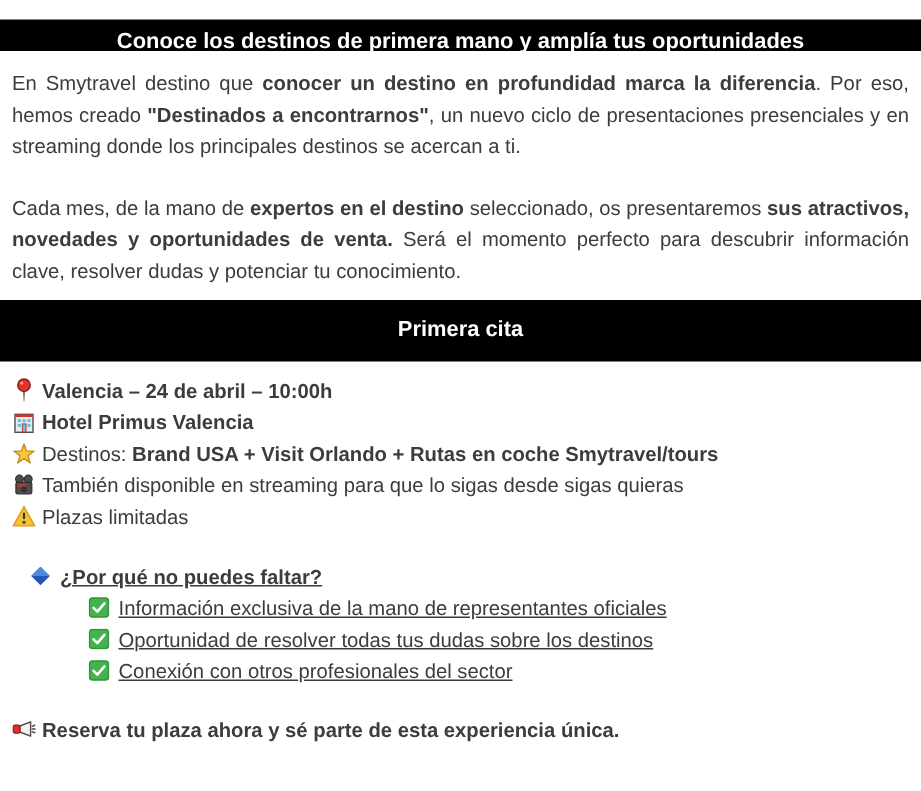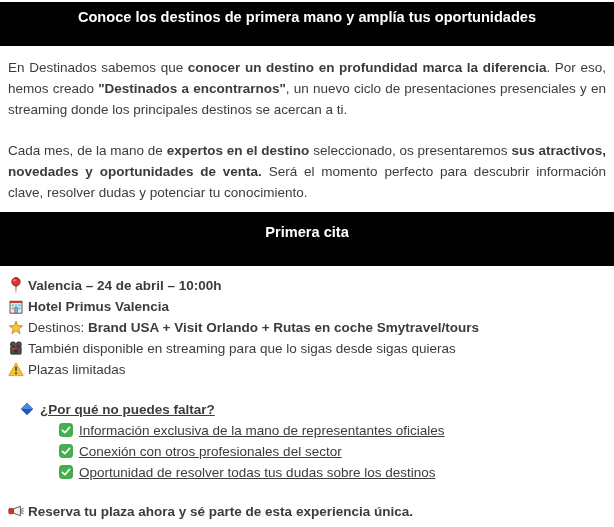--- a/index.html
+++ b/index.html
@@ -12,22 +12,22 @@
     color: #3c3c3c;
   }
   b { font-weight: 700; }
   .bar {
     background: #000000;
     color: #ffffff;
     font-weight: 700;
     text-align: center;
     font-size: 14.6px;
   }
-  .bar-top   { height: 44px; line-height: 31px; margin-top: 2px; }
-  .bar-event { height: 54px; line-height: 41px; margin-top: 9px; }
+  .bar-top   { height: 21px; line-height: 31px; margin-top: 13px; }
+  .bar-event { height: 41px; line-height: 41px; margin-top: 9px; }
   .para {
     margin: 11px 8px 0 8px;
     text-align: justify;
     line-height: 21px;
   }
   .para2 { margin-top: 20px; }
   .details { margin: 9px 8px 0 8px; }
   .detail-row { line-height: 21px; }
   .icon {
     display: inline-block;
@@ -46,21 +46,21 @@
     line-height: 21px;
   }
 </style>
 </head>
 <body>
 
 <div class="bar bar-top">
   <span>Conoce los destinos de primera mano y amplía tus oportunidades</span>
 </div>
 
-<div class="para"><span>En Destinados sabemos que </span><b>conocer un destino en profundidad marca la diferencia</b><span>. Por eso, hemos creado </span><b>"Destinados a encontrarnos"</b><span>, un nuevo ciclo de presentaciones presenciales y en streaming donde los principales destinos se acercan a ti.</span></div>
+<div class="para"><span>En Smytravel destino que </span><b>conocer un destino en profundidad marca la diferencia</b><span>. Por eso, hemos creado </span><b>"Destinados a encontrarnos"</b><span>, un nuevo ciclo de presentaciones presenciales y en streaming donde los principales destinos se acercan a ti.</span></div>
 <div class="para para2"><span>Cada mes, de la mano de </span><b>expertos en el destino</b><span> seleccionado, os presentaremos </span><b>sus atractivos, novedades y oportunidades de venta.</b><span> Será el momento perfecto para descubrir información clave, resolver dudas y potenciar tu conocimiento.</span></div>
 
 <div class="bar bar-event">
   <span>Primera cita</span>
 </div>
 
 <div class="details">
 
   <div class="detail-row">
     <span class="icon">
@@ -137,30 +137,30 @@
       </svg>
     </span><span>Información exclusiva de la mano de representantes oficiales</span>
   </div>
 
   <div class="check-row">
     <span class="icon icon-sm">
       <svg viewBox="0 0 15 15">
         <rect x="0.7" y="0.7" width="13.6" height="13.6" rx="2.2" fill="#44b24e" stroke="#2f9639" stroke-width="1"></rect>
         <path d="M3.6 7.8 L6.3 10.4 L11.4 4.6" stroke="#ffffff" stroke-width="1.8" fill="none" stroke-linecap="round" stroke-linejoin="round"></path>
       </svg>
-    </span><span>Conexión con otros profesionales del sector</span>
+    </span><span>Oportunidad de resolver todas tus dudas sobre los destinos</span>
   </div>
 
   <div class="check-row">
     <span class="icon icon-sm">
       <svg viewBox="0 0 15 15">
         <rect x="0.7" y="0.7" width="13.6" height="13.6" rx="2.2" fill="#44b24e" stroke="#2f9639" stroke-width="1"></rect>
         <path d="M3.6 7.8 L6.3 10.4 L11.4 4.6" stroke="#ffffff" stroke-width="1.8" fill="none" stroke-linecap="round" stroke-linejoin="round"></path>
       </svg>
-    </span><span>Oportunidad de resolver todas tus dudas sobre los destinos</span>
+    </span><span>Conexión con otros profesionales del sector</span>
   </div>
 
 </div>
 
 <div class="cta">
   <span class="icon">
     <svg viewBox="0 0 16 16">
       <path d="M5.2 6 L12.4 3.2 L12.4 12.8 L5.2 10 Z" fill="#f2f2f2" stroke="#4a4a4a" stroke-width="0.9" stroke-linejoin="round"></path>
       <rect x="0.8" y="5.4" width="4.6" height="5.4" rx="1.2" fill="#da2f27" stroke="#8e1b15" stroke-width="0.7"></rect>
       <path d="M13.4 6.2 L15.2 5.5 M13.4 8 L15.4 8 M13.4 9.8 L15.2 10.5" stroke="#4a4a4a" stroke-width="0.9" stroke-linecap="round"></path>

